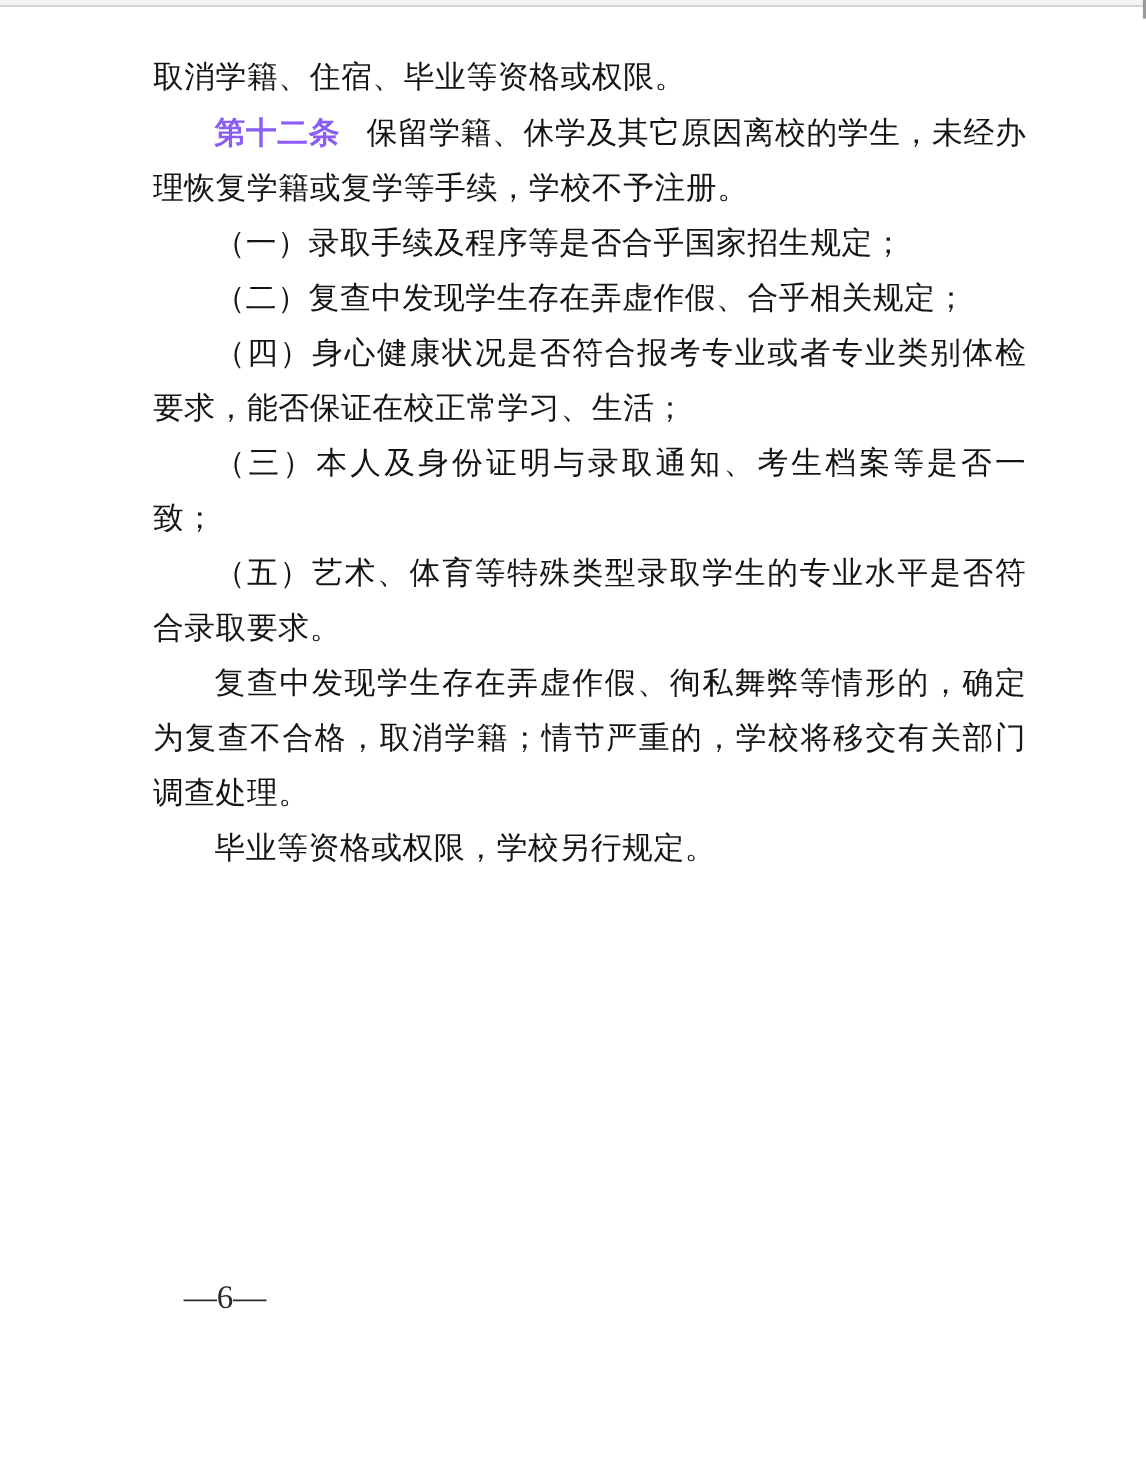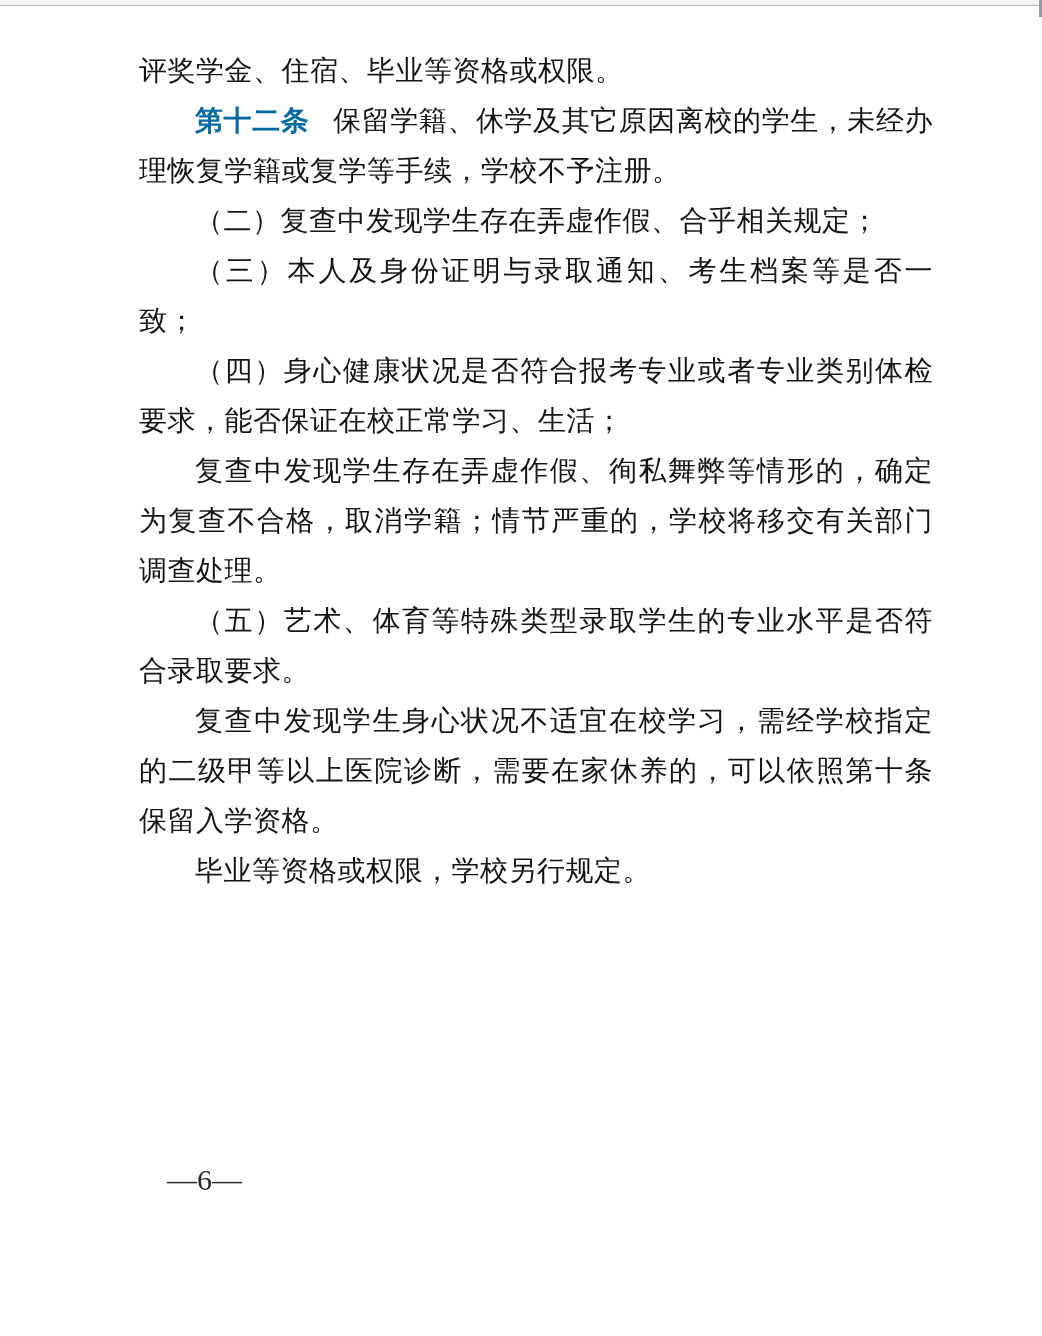--- a/index.html
+++ b/index.html
@@ -47,21 +47,21 @@
     margin: 0;
     text-indent: 2em;
   }
   p.para.no-indent {
     text-indent: 0;
   }
   .lead {
     font-weight: 700;
     font-family: "Liberation Sans", sans-serif;
     margin-right: 0.85em;
-    color: #0369a1;
+    color: #8b5cf6;
   }
   .footer {
     position: absolute;
     left: 167px;
     top: 1163px;
     font-size: 30px;
     line-height: 34px;
     color: #2a2a2a;
     font-family: "Liberation Serif", serif;
   }
@@ -69,38 +69,38 @@
 </head>
 <body>
 
 <div class="page">
 
   <div class="top-bar"></div>
   <div class="scroll-nub"></div>
 
   <div class="content">
 
-    <p class="para no-indent">评奖学金、住宿、毕业等资格或权限。</p>
+    <p class="para no-indent">取消学籍、住宿、毕业等资格或权限。</p>
 
 
     <p class="para"><span class="lead">第十二条</span><span>保留学籍、休学及其它原因离校的学生，未经办理恢复学籍或复学等手续，学校不予注册。</span></p>
 
 
+    <p class="para">（一）录取手续及程序等是否合乎国家招生规定；</p>
 
     <p class="para">（二）复查中发现学生存在弄虚作假、合乎相关规定；</p>
 
+    <p class="para">（四）身心健康状况是否符合报考专业或者专业类别体检要求，能否保证在校正常学习、生活；</p>
+
     <p class="para">（三）本人及身份证明与录取通知、考生档案等是否一致；</p>
 
-    <p class="para">（四）身心健康状况是否符合报考专业或者专业类别体检要求，能否保证在校正常学习、生活；</p>
+    <p class="para">（五）艺术、体育等特殊类型录取学生的专业水平是否符合录取要求。</p>
 
     <p class="para">复查中发现学生存在弄虚作假、徇私舞弊等情形的，确定为复查不合格，取消学籍；情节严重的，学校将移交有关部门调查处理。</p>
 
-    <p class="para">（五）艺术、体育等特殊类型录取学生的专业水平是否符合录取要求。</p>
-
-    <p class="para">复查中发现学生身心状况不适宜在校学习，需经学校指定的二级甲等以上医院诊断，需要在家休养的，可以依照第十条保留入学资格。</p>
 
     <p class="para">毕业等资格或权限，学校另行规定。</p>
 
   </div>
 
   <div class="footer">—6—</div>
 
 </div>
 
 </body></html>

